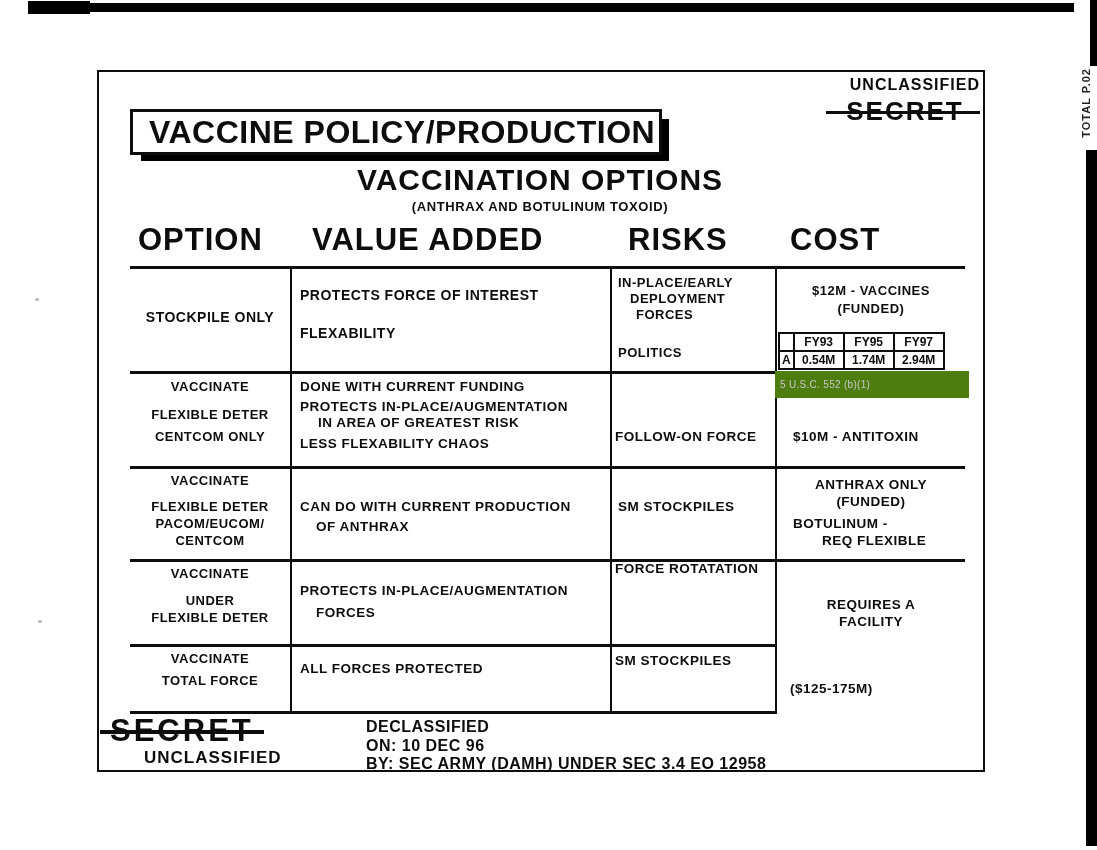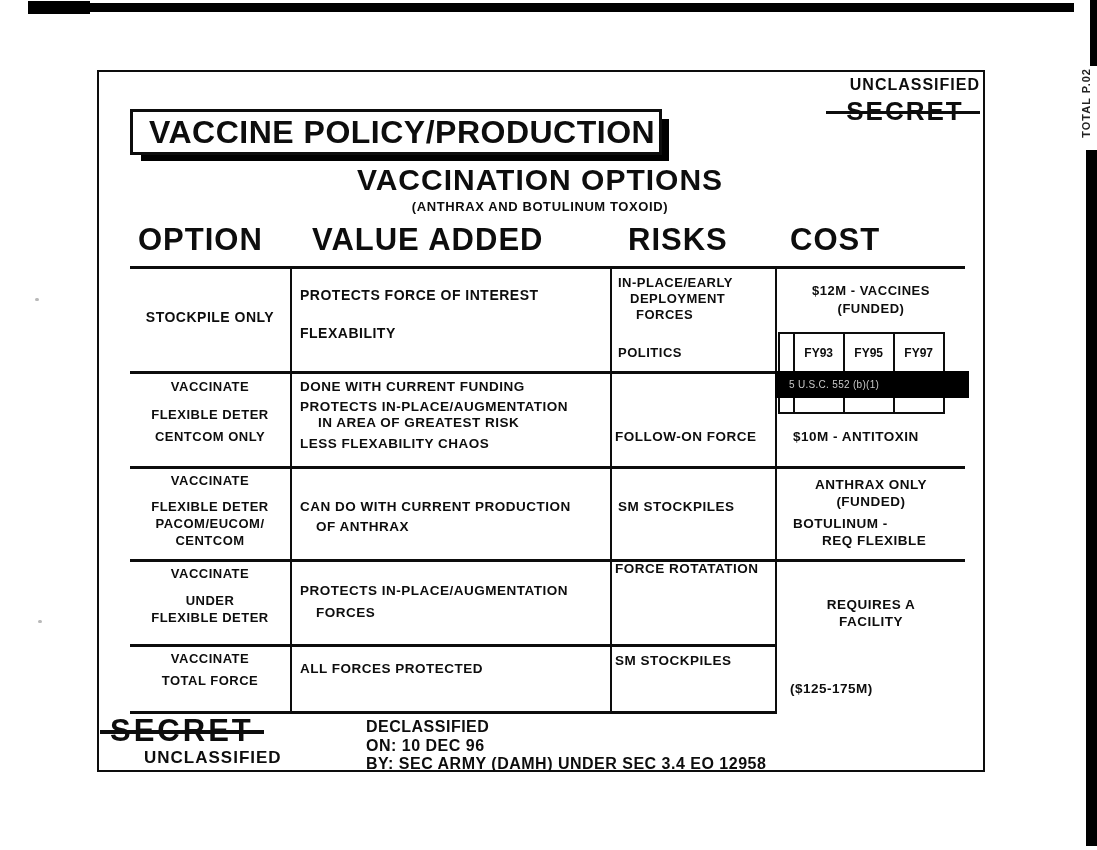--- a/index.html
+++ b/index.html
@@ -28,25 +28,25 @@
   .scan-right-top { position: absolute; left: 1090px; top: 0px; width: 7px; height: 66px; background: #000; }
   .fax-label {
     position: absolute; left: 1080px; top: 68px; font-size: 11px; letter-spacing: 1px;
     writing-mode: vertical-rl; transform: rotate(180deg); font-weight: 700; color: #222;
   }
   .fy {
     position: absolute; left: 778px; top: 332px; display: table; border-collapse: collapse;
     font-size: 12px; background: #fff;
   }
   .fy-row { display: table-row; }
-  .fy-cell { display: table-cell; border: 2px solid #0d0d0d; padding: 12px 3px; text-align: center; min-width: 50px; }
+  .fy-cell { display: table-cell; border: 2px solid #0d0d0d; padding: 1px 3px; text-align: center; min-width: 50px; }
   .fy-narrow { min-width: 12px; padding: 1px 2px; }
   .redaction {
-    position: absolute; left: 775px; top: 371px; width: 194px; height: 27px; background: #000000;
-    color: #c9c9c9; font-size: 10px; font-weight: 400; line-height: 27px; padding-left: 14px;
+    position: absolute; left: 775px; top: 371px; width: 194px; height: 27px; background: #4d7c0f;
+    color: #c9c9c9; font-size: 10px; font-weight: 400; line-height: 27px; padding-left: 5px;
     letter-spacing: 0.3px; white-space: nowrap;
   }
   .strike { position: absolute; background: #0d0d0d; height: 3px; }
   .speckle { position: absolute; width: 4px; height: 3px; background: #b9b9b9; border-radius: 2px; }
 </style>
 </head>
 <body>
 
 <div class="page">
 

